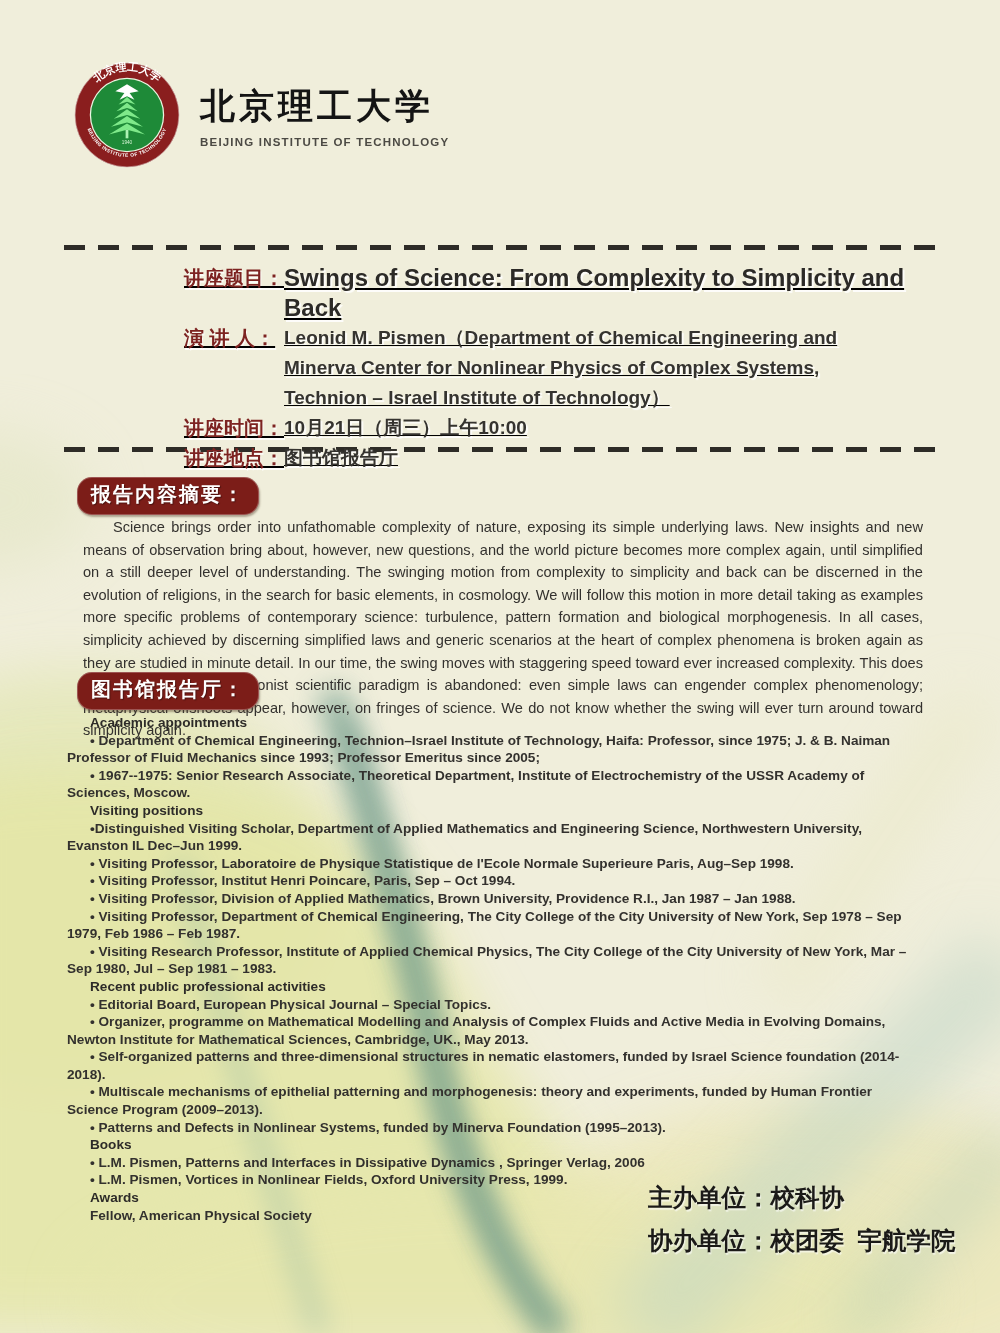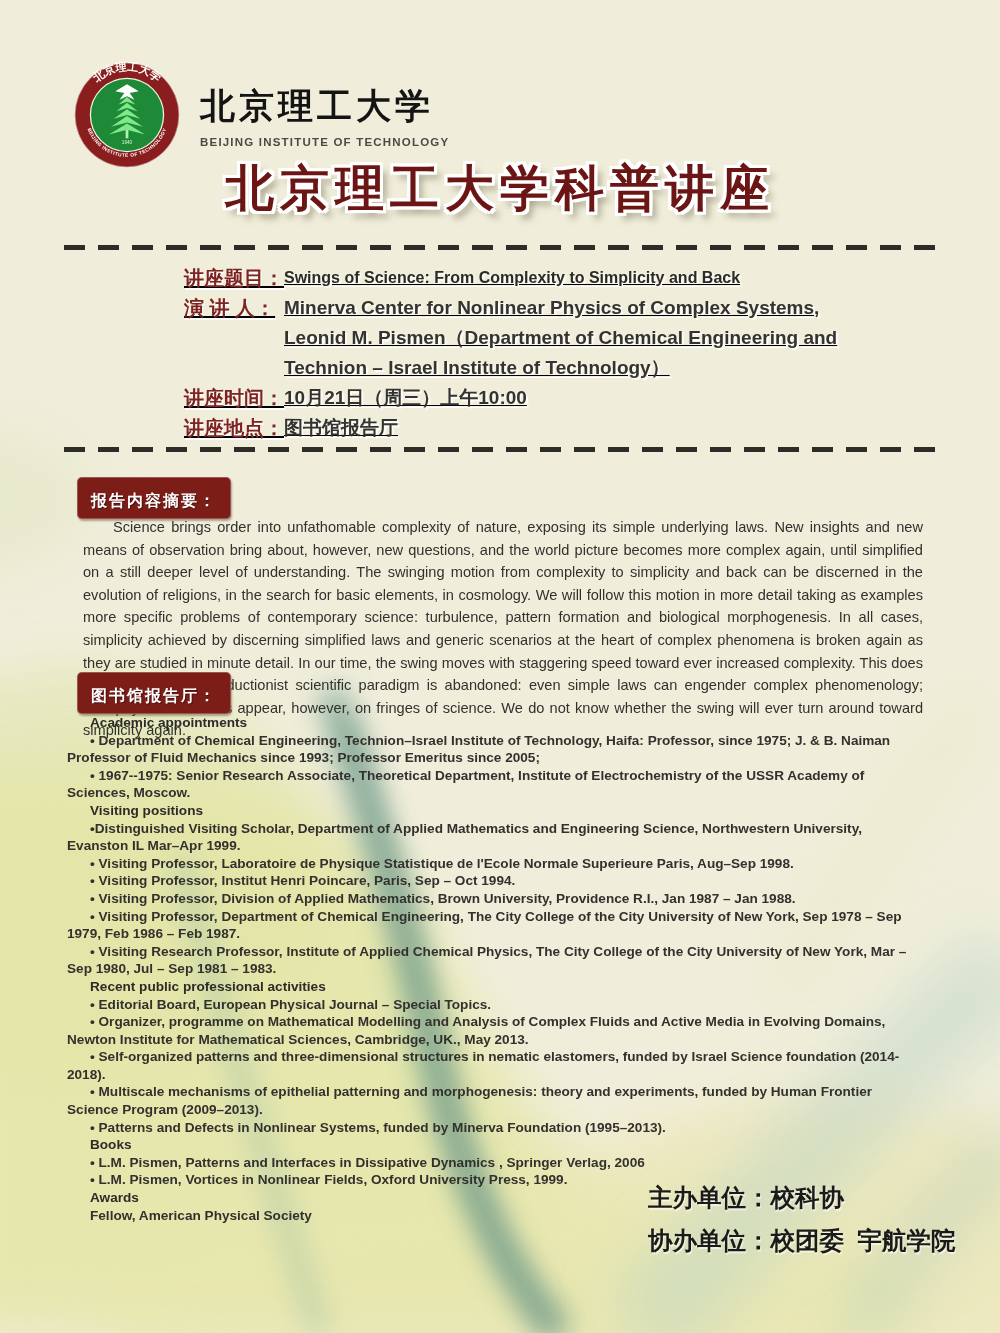--- a/index.html
+++ b/index.html
@@ -38,28 +38,28 @@
   .sep1{top:245px;}
   .sep2{top:447px;}
 
   
   .details{position:absolute;left:184px;top:263px;width:760px;}
   .d-row{display:flex;align-items:flex-start;text-decoration:underline;}
   .d-label{flex:0 0 100px;font-size:20px;font-weight:bold;color:#7d2321;line-height:30px;
     text-shadow:1px 2px 0 rgba(255,255,255,.8);white-space:pre;}
   .d-value{font-size:19px;font-weight:bold;color:#35332f;line-height:30px;
     text-shadow:2px 2px 1px rgba(255,255,255,.85);}
-  .d-row.strong .d-value{font-size:16px;color:#2c2a27;}
+  .d-row.strong .d-value{font-size:24px;color:#2c2a27;}
 
   
   .badge{
     position:absolute;left:77px;
     background:#7c1d18;color:#fff;
-    font-size:16px;font-weight:bold;letter-spacing:2px;
-    padding:14px 14px 7px 14px;border-radius:5px;
+    font-size:20px;font-weight:bold;letter-spacing:2px;
+    padding:4px 14px 7px 14px;border-radius:15px;
     box-shadow:1px 2px 2px rgba(90,70,50,.45), inset 0 0 0 1px rgba(255,255,255,.25);
     text-shadow:1px 1px 1px rgba(0,0,0,.4);
   }
   .badge-abstract{top:477px;}
   .badge-bio{top:672px;}
 
   
   .abstract{
     position:absolute;left:83px;top:516px;width:840px;margin:0;
     font-size:14.6px;line-height:22.6px;color:#33312e;
@@ -129,37 +129,36 @@
       </g>
       <rect x="48.7" y="64" width="2.6" height="8" fill="#aef2b4"></rect>
       <text x="50" y="77.5" font-size="4.4" fill="#d6f5d6" text-anchor="middle" font-family="Liberation Sans, sans-serif">1940</text>
     </svg>
     <div class="brand-text">
       <div class="brand-zh">北京理工大学</div>
       <div class="brand-en">BEIJING INSTITUTE OF TECHNOLOGY</div>
     </div>
   </header>
 
-  <h1 class="main-title">北京理工大学科普讲座</h1>
 
   <div class="sep sep1"></div>
   <div class="sep sep2"></div>
 
   <section class="details" id="details">
       <div class="d-row strong">
         <span class="d-label">讲座题目：</span>
         <span class="d-value">
           <div>Swings of Science: From Complexity to Simplicity and Back</div>
         </span>
       </div>
       <div class="d-row">
         <span class="d-label">演 讲 人：</span>
         <span class="d-value">
+          <div>Leonid M. Pismen（Department of Chemical Engineering and</div>
           <div>Minerva Center for Nonlinear Physics of Complex Systems,</div>
-          <div>Leonid M. Pismen（Department of Chemical Engineering and</div>
           <div>Technion – Israel Institute of Technology）</div>
         </span>
       </div>
       <div class="d-row">
         <span class="d-label">讲座时间：</span>
         <span class="d-value">
           <div>10月21日（周三）上午10:00</div>
         </span>
       </div>
       <div class="d-row">
@@ -172,21 +171,21 @@
 
   <div class="badge badge-abstract">报告内容摘要：</div>
   <p class="abstract">Science brings order into unfathomable complexity of nature, exposing its simple underlying laws. New insights and new means of observation bring about, however, new questions, and the world picture becomes more complex again, until simplified on a still deeper level of understanding. The swinging motion from complexity to simplicity and back can be discerned in the evolution of religions, in the search for basic elements, in cosmology. We will follow this motion in more detail taking as examples more specific problems of contemporary science: turbulence, pattern formation and biological morphogenesis. In all cases, simplicity achieved by discerning simplified laws and generic scenarios at the heart of complex phenomena is broken again as they are studied in minute detail. In our time, the swing moves with staggering speed toward ever increased complexity. This does not mean that the reductionist scientific paradigm is abandoned: even simple laws can engender complex phenomenology; metaphysical offshoots appear, however, on fringes of science. We do not know whether the swing will ever turn around toward simplicity again.</p>
 
   <div class="badge badge-bio">图书馆报告厅：</div>
   <section class="bio" id="bio">
       <p class="head">Academic appointments</p>
       <p>• Department of Chemical Engineering, Technion–Israel Institute of Technology, Haifa: Professor, since 1975; J. &amp; B. Naiman Professor of Fluid Mechanics since 1993; Professor Emeritus since 2005;</p>
       <p>• 1967--1975: Senior Research Associate, Theoretical Department, Institute of Electrochemistry of the USSR Academy of Sciences, Moscow.</p>
       <p class="head">Visiting positions</p>
-      <p>•Distinguished Visiting Scholar, Department of Applied Mathematics and Engineering Science, Northwestern University, Evanston IL Mar–Apr 1999.</p>
+      <p>•Distinguished Visiting Scholar, Department of Applied Mathematics and Engineering Science, Northwestern University, Evanston IL Dec–Jun 1999.</p>
       <p>• Visiting Professor, Laboratoire de Physique Statistique de l'Ecole Normale Superieure Paris, Aug–Sep 1998.</p>
       <p>• Visiting Professor, Institut Henri Poincare, Paris, Sep – Oct 1994.</p>
       <p>• Visiting Professor, Division of Applied Mathematics, Brown University, Providence R.I., Jan 1987 – Jan 1988.</p>
       <p>• Visiting Professor, Department of Chemical Engineering, The City College of the City University of New York, Sep 1978 – Sep 1979, Feb 1986 – Feb 1987.</p>
       <p>• Visiting Research Professor, Institute of Applied Chemical Physics, The City College of the City University of New York, Mar – Sep 1980, Jul – Sep 1981 – 1983.</p>
       <p class="head">Recent public professional activities</p>
       <p>• Editorial Board, European Physical Journal – Special Topics.</p>
       <p>• Organizer, programme on Mathematical Modelling and Analysis of Complex Fluids and Active Media in Evolving Domains, Newton Institute for Mathematical Sciences, Cambridge, UK., May 2013.</p>
       <p>• Self-organized patterns and three-dimensional structures in nematic elastomers, funded by Israel Science foundation (2014-2018).</p>
       <p>• Multiscale mechanisms of epithelial patterning and morphogenesis: theory and experiments, funded by Human Frontier Science Program (2009–2013).</p>

